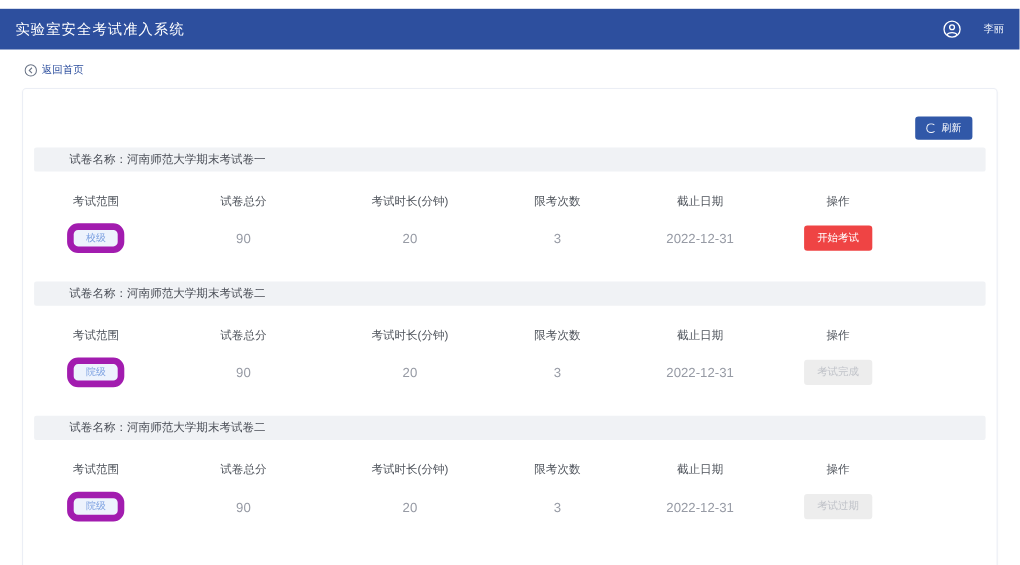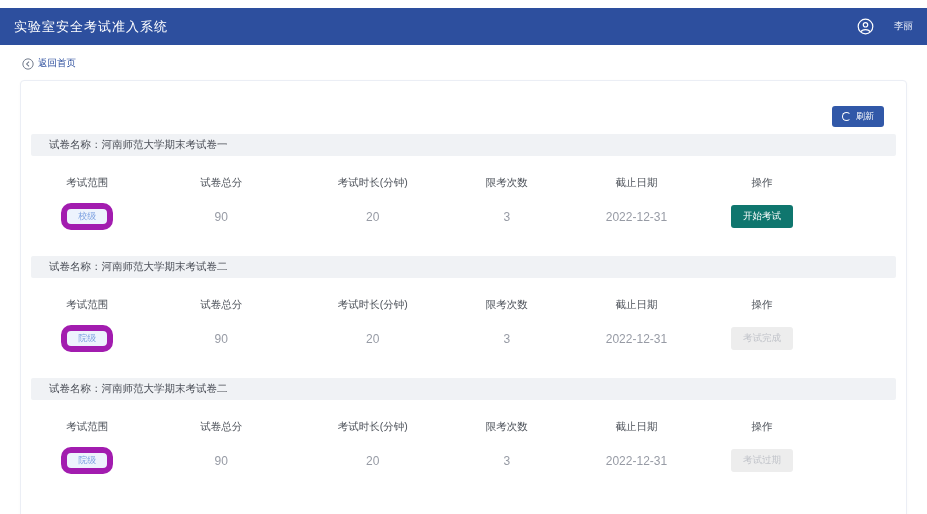--- a/index.html
+++ b/index.html
@@ -30,35 +30,35 @@
   .btn { border: none; border-radius: 3px; cursor: pointer;
     font-family: inherit; display: inline-flex; align-items: center; justify-content: center; }
   .btn-refresh { background: #3158a8; color: #fff; font-size: 9px; padding: 4px 10px; gap: 5px; }
   .refresh-glyph { width: 9px; height: 9px; border: 1.3px solid #ffffff; border-radius: 50%;
     border-right-color: transparent; display: inline-block; }
 
   
   .sections { padding: 0 10px; }
   .section { margin-bottom: 0; }
   .section-bar { background: #f0f2f5; height: 22px; display: flex; align-items: center;
-    padding-left: 18px; font-size: 10.5px; color: #4a4e57; border-radius: 2px; }
+    padding-left: 32px; font-size: 10.5px; color: #4a4e57; border-radius: 2px; }
   .exam-table { padding: 20px 0 26px 0; }
   .trow { display: flex; align-items: center; }
   .trow.head { font-size: 10.5px; color: #4e535b; }
   .trow.vals { margin-top: 13px; font-size: 12px; color: #979ba5; }
   .col { text-align: center; }
   .c1 { width: 13%; } .c2 { width: 18%; } .c3 { width: 17%; }
   .c4 { width: 14%; } .c5 { width: 16%; } .c6 { width: 13%; }
   .spacer { width: 9%; }
 
   .badge { display: inline-block; font-size: 9px; color: #7a9fe0; background: #edf3fd;
     border: 6px solid #a21caf; border-radius: 10px; padding: 2px 11px; line-height: 11px; }
 
   .btn-action { font-size: 9.5px; padding: 5px 12px; }
-  .btn-primary { background: #0f766e; color: #ffffff; font-family: Liberation Mono, monospace; }
+  .btn-primary { background: #ef4444; color: #ffffff; font-family: Liberation Mono, monospace; }
   .btn-disabled { background: #ededed; color: #c0c3c9; cursor: not-allowed; }
 </style>
 </head>
 <body>
 
 <div class="topbar">
   <div class="topbar-title">实验室安全考试准入系统</div>
   <div class="topbar-user">
     <span class="avatar-icon">
       <svg width="17" height="17" viewBox="0 0 20 20">

